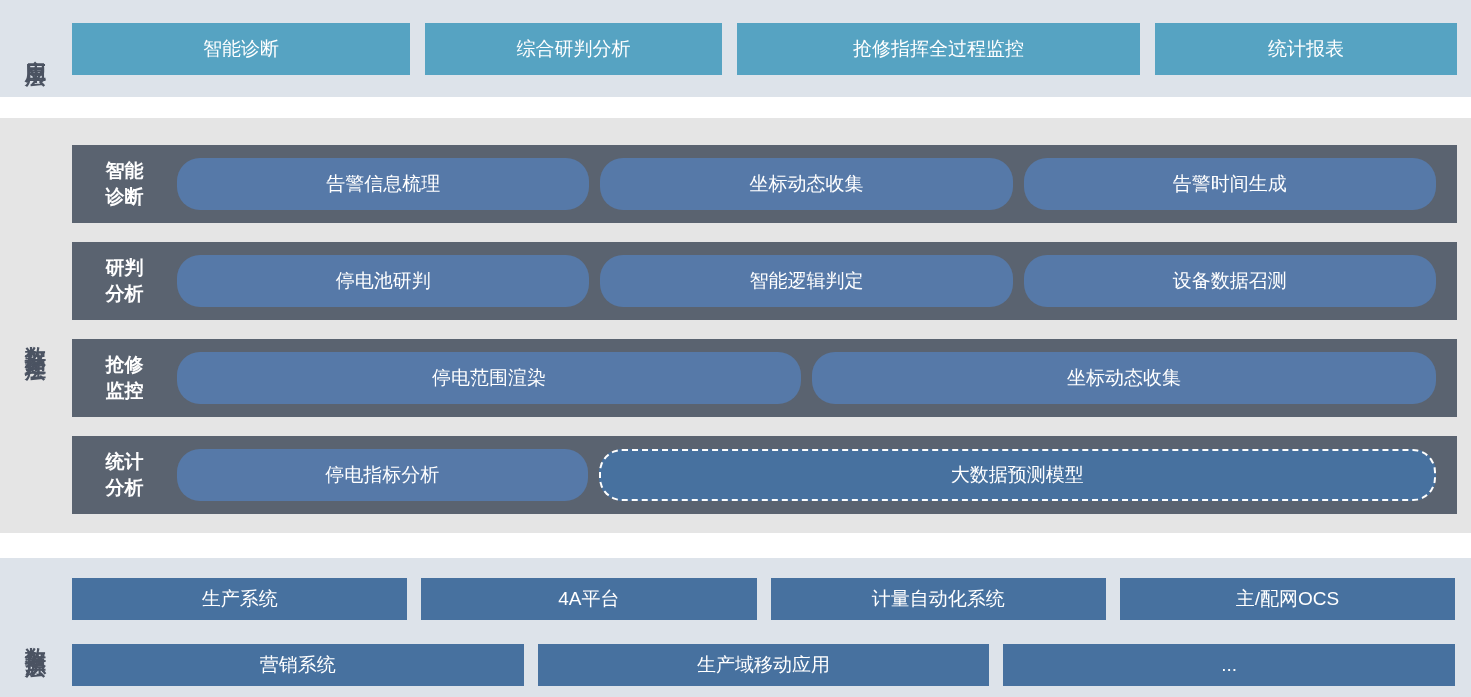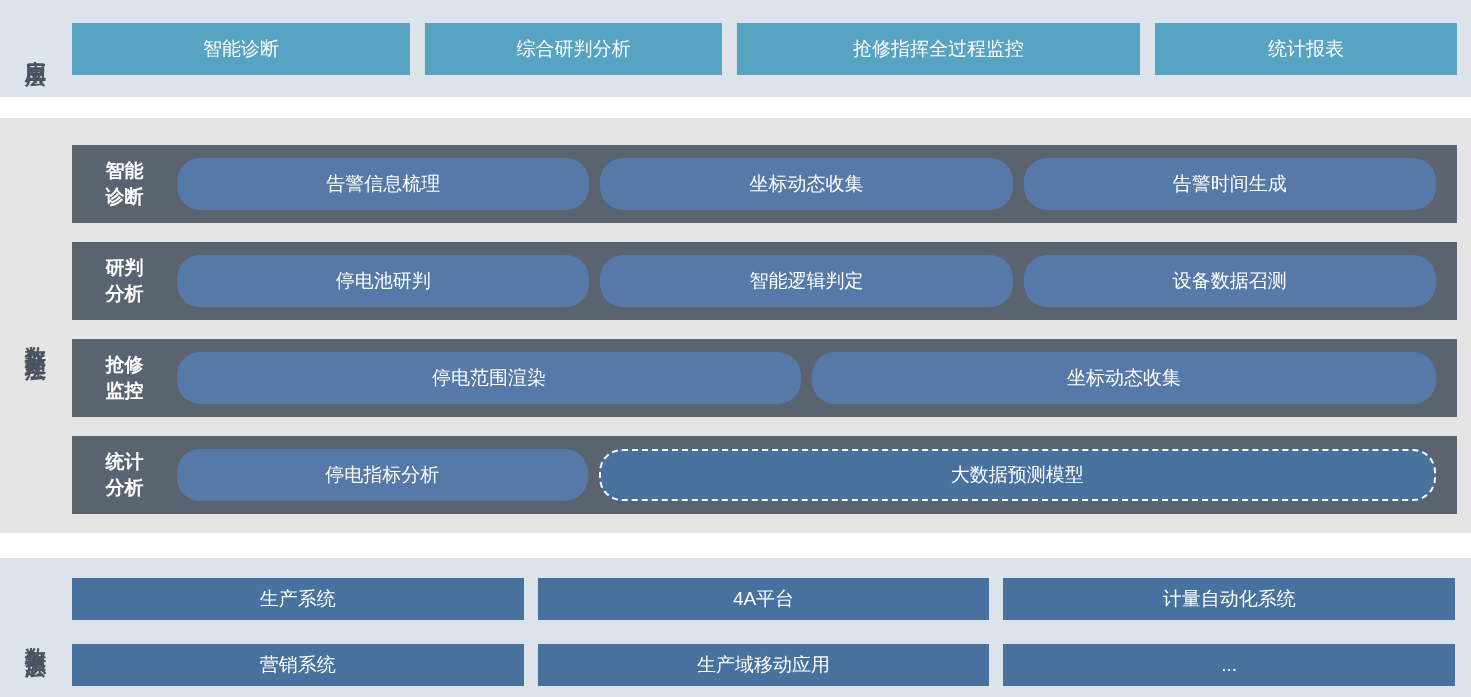--- a/index.html
+++ b/index.html
@@ -151,20 +151,21 @@
 
   <div class="band band-bottom">
     <div class="layer-label-col">
       <div class="layer-label">数据源层</div>
     </div>
     <div class="src-grid">
       <div class="src-row">
         <div class="src-box">生产系统</div>
         <div class="src-box">4A平台</div>
         <div class="src-box">计量自动化系统</div>
+        <div class="src-box">主/配网OCS</div>
       </div>
       <div class="src-row">
         <div class="src-box">营销系统</div>
         <div class="src-box">生产域移动应用</div>
         <div class="src-box">...</div>
       </div>
     </div>
   </div>
 
 </div>

